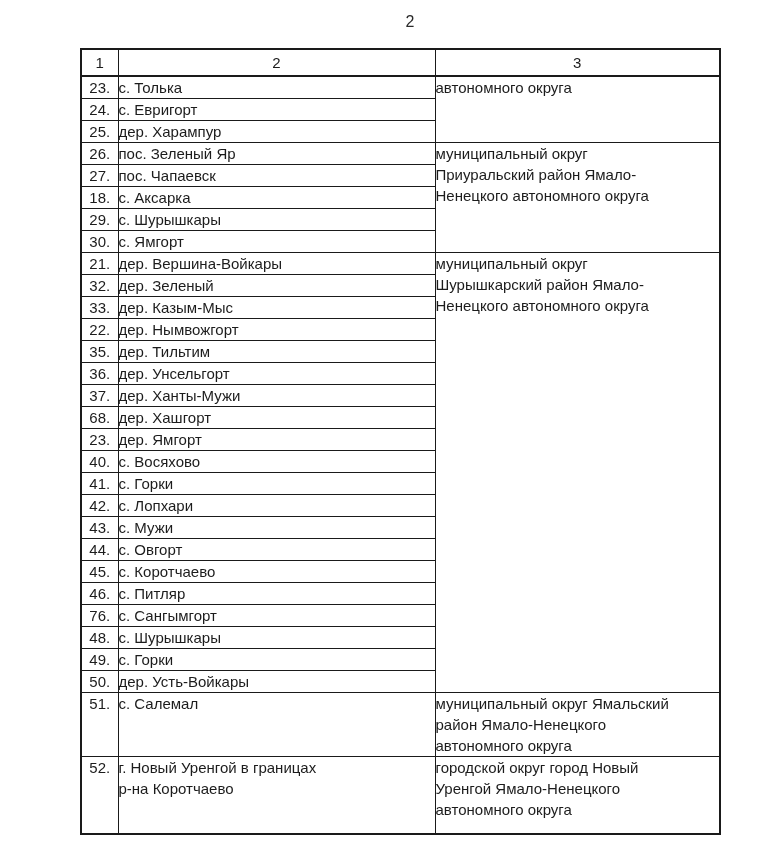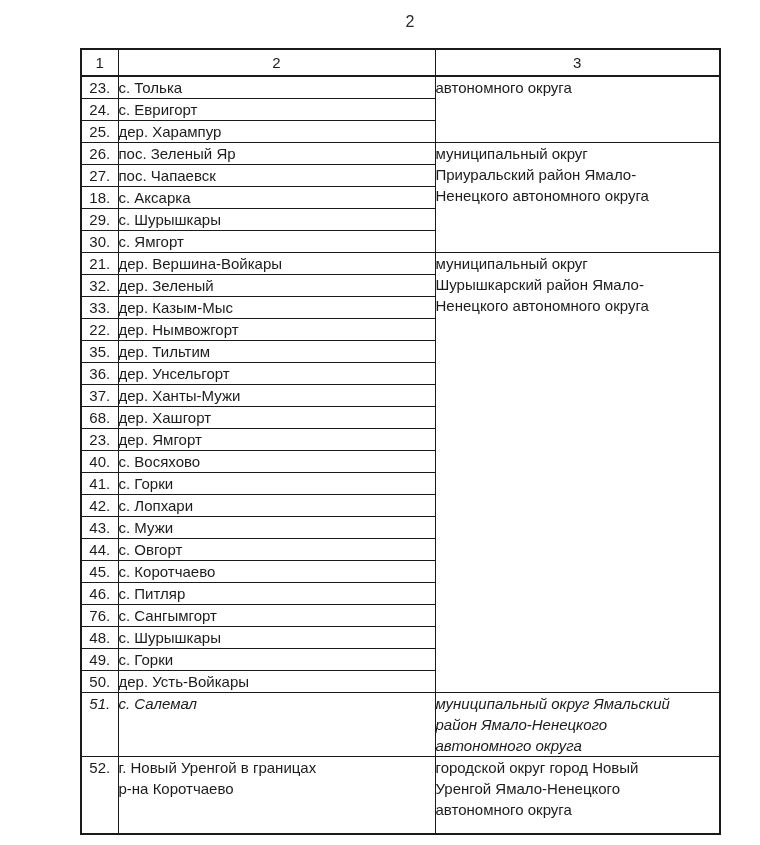--- a/index.html
+++ b/index.html
@@ -35,21 +35,21 @@
     overflow: hidden;
   }
   .doc-table thead th {
     height: 25px;
     line-height: 25px;
     font-weight: normal;
     text-align: center;
     border-bottom: 2px solid #1a1a1a;
   }
   .doc-table tbody tr { height: 21px; }
-  .doc-table tbody tr.group-3 { height: 61px; font-style: italic; }
+  .doc-table tbody tr.group-3 { height: 61px; }
   .doc-table tbody tr.group-4 { height: 77px; border-radius: 12px; }
   .cell-num { text-align: center; margin-left: 32px; }
   .cell-name { padding-left: 8px; white-space: pre-line; margin-top: 7px; }
   .cell-district { padding-left: 7px; white-space: pre-line; }
 </style>
 </head>
 <body>
 
 <div class="page-number">2</div>
 

